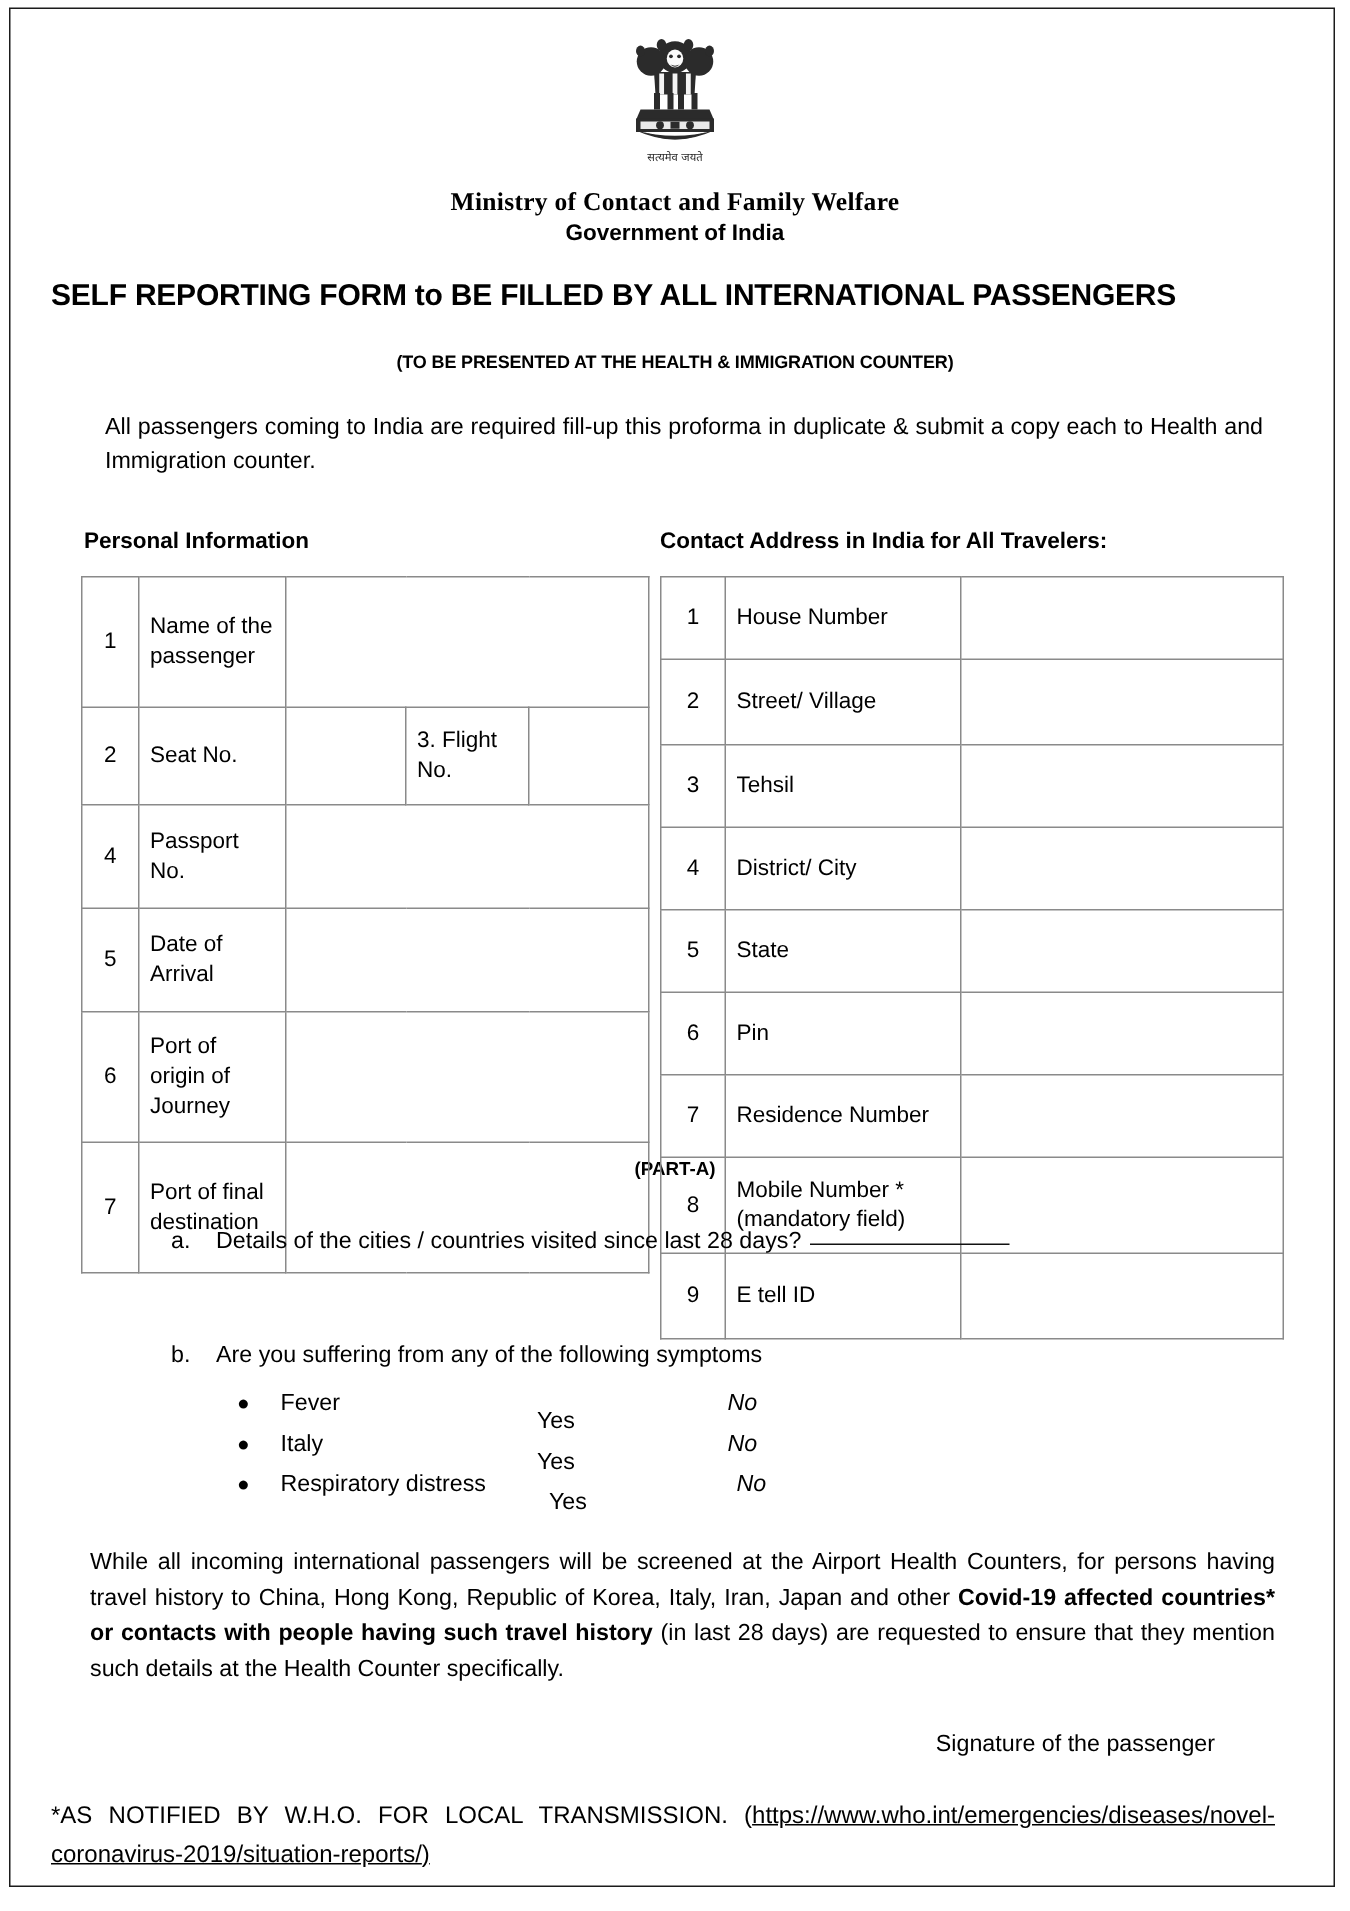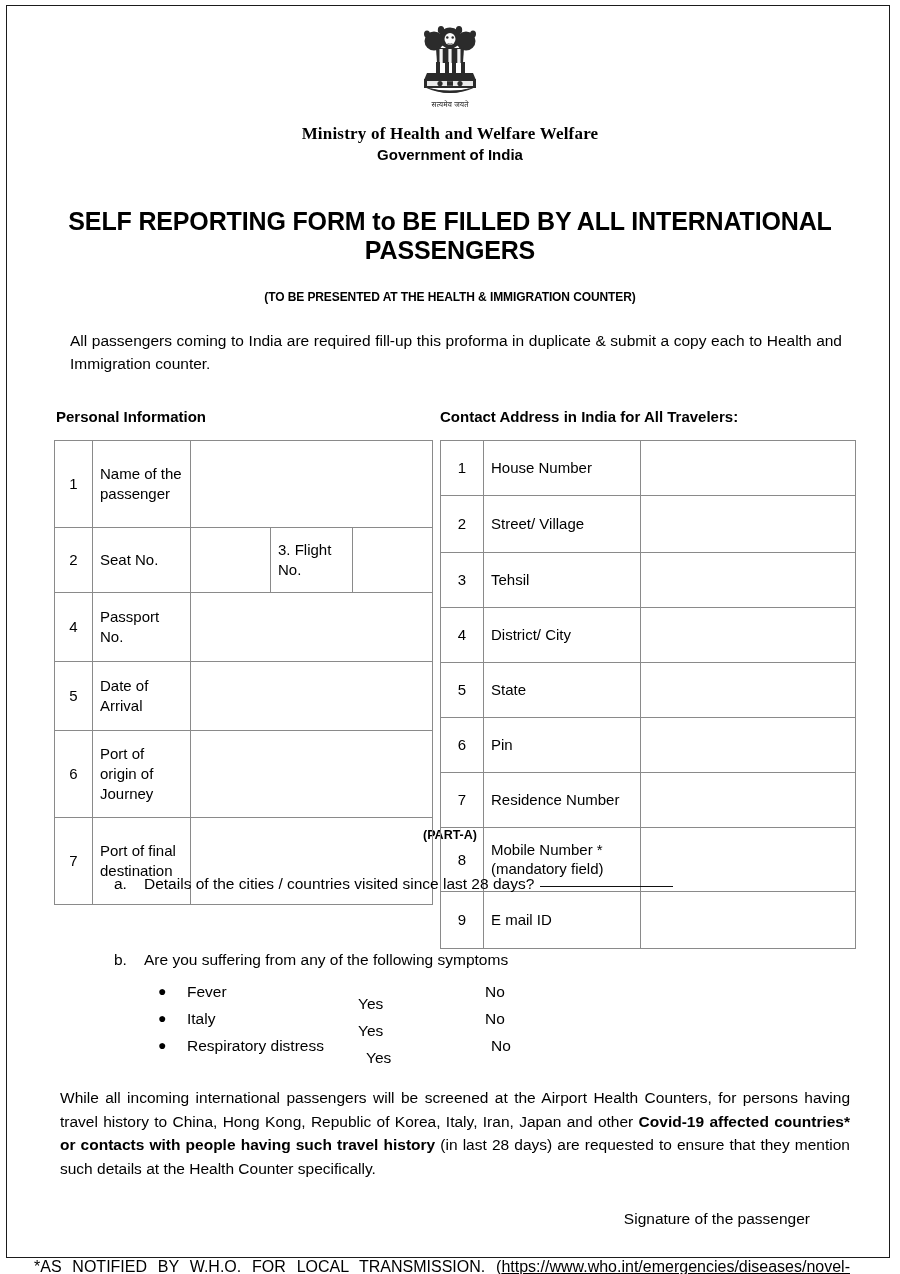--- a/index.html
+++ b/index.html
@@ -62,24 +62,24 @@
     letter-spacing: 0.2px;
   }
   .govt {
     text-align: center;
     font-weight: bold;
     font-size: 15px;
     line-height: 1.3;
     margin-top: 1px;
   }
   .main-title {
-    text-align: center;
-    font-weight: bold;
-    font-size: 25px;
-    margin-top: 42px;
+    text-align: left;
+    font-weight: bold;
+    font-size: 20px;
+    margin-top: 20px;
     letter-spacing: -0.15px;
   }
   .sub-title {
     text-align: center;
     font-weight: bold;
     font-size: 12px;
     margin-top: 25px;
     letter-spacing: -0.1px;
   }
   .intro {
@@ -191,21 +191,21 @@
     left: 0;
     top: 0;
     font-size: 14px;
   }
   .sym-name {
     position: absolute;
     left: 29px;
     top: 0;
   }
   .sym-yes { position: absolute; top: 0; margin-top: 12px; }
-  .sym-no  { position: absolute; top: 0; }
+  .sym-no  { position: absolute; top: 0; font-style: italic; }
 
   
   .screen-para {
     margin: 27px 16px 0 26px;
     font-size: 15.5px;
     line-height: 1.52;
     text-align: justify;
     text-align-last: left;
   }
   .screen-para b { font-weight: bold; }
@@ -287,21 +287,21 @@
             <rect x="33" y="62.2" width="6" height="4.6" fill="#2b2b2b"></rect>
 
             <path d="M10 68 Q36 80 62 68 Q36 75 10 68 Z"></path>
             <path d="M15 69 Q36 79 57 69 Q36 76 15 69 Z" opacity="0.75"></path>
           </g>
           <text x="36" y="88" text-anchor="middle" font-size="7.5" font-family="'DejaVu Sans', sans-serif" fill="#2b2b2b">सत्यमेव जयते</text>
         </svg>
       </span>
     </div>
 
-    <div class="ministry">Ministry of Health and Welfare Welfare</div>
+    <div class="ministry">Ministry of Contact and Family Welfare</div>
     <div class="govt">Government of India</div>
     <div class="main-title">SELF REPORTING FORM to BE FILLED BY ALL INTERNATIONAL PASSENGERS</div>
     <div class="sub-title">(TO BE PRESENTED AT THE HEALTH &amp; IMMIGRATION COUNTER)</div>
     <div class="intro">All passengers coming to India are required fill-up this proforma in duplicate &amp; submit a copy each to Health and Immigration counter.</div>
 
     <div class="section-labels">
       <div class="lbl-personal">Personal Information</div>
       <div class="lbl-contact">Contact Address in India for All Travelers:</div>
     </div>
 
@@ -393,21 +393,21 @@
             <td>Residence Number</td>
             <td class="cell-blank" style="height:30px"></td>
           </tr>
           <tr>
             <td class="num">8</td>
             <td>Mobile Number * (mandatory field)</td>
             <td class="cell-blank" style="height:38px"></td>
           </tr>
           <tr>
             <td class="num">9</td>
-            <td>E mail ID</td>
+            <td>E tell ID</td>
             <td class="cell-blank" style="height:32px"></td>
           </tr>
         </tbody>
       </table>
 
     </div>
 
     <div class="part-a">(PART-A)</div>
 
     <div class="qa-block">

